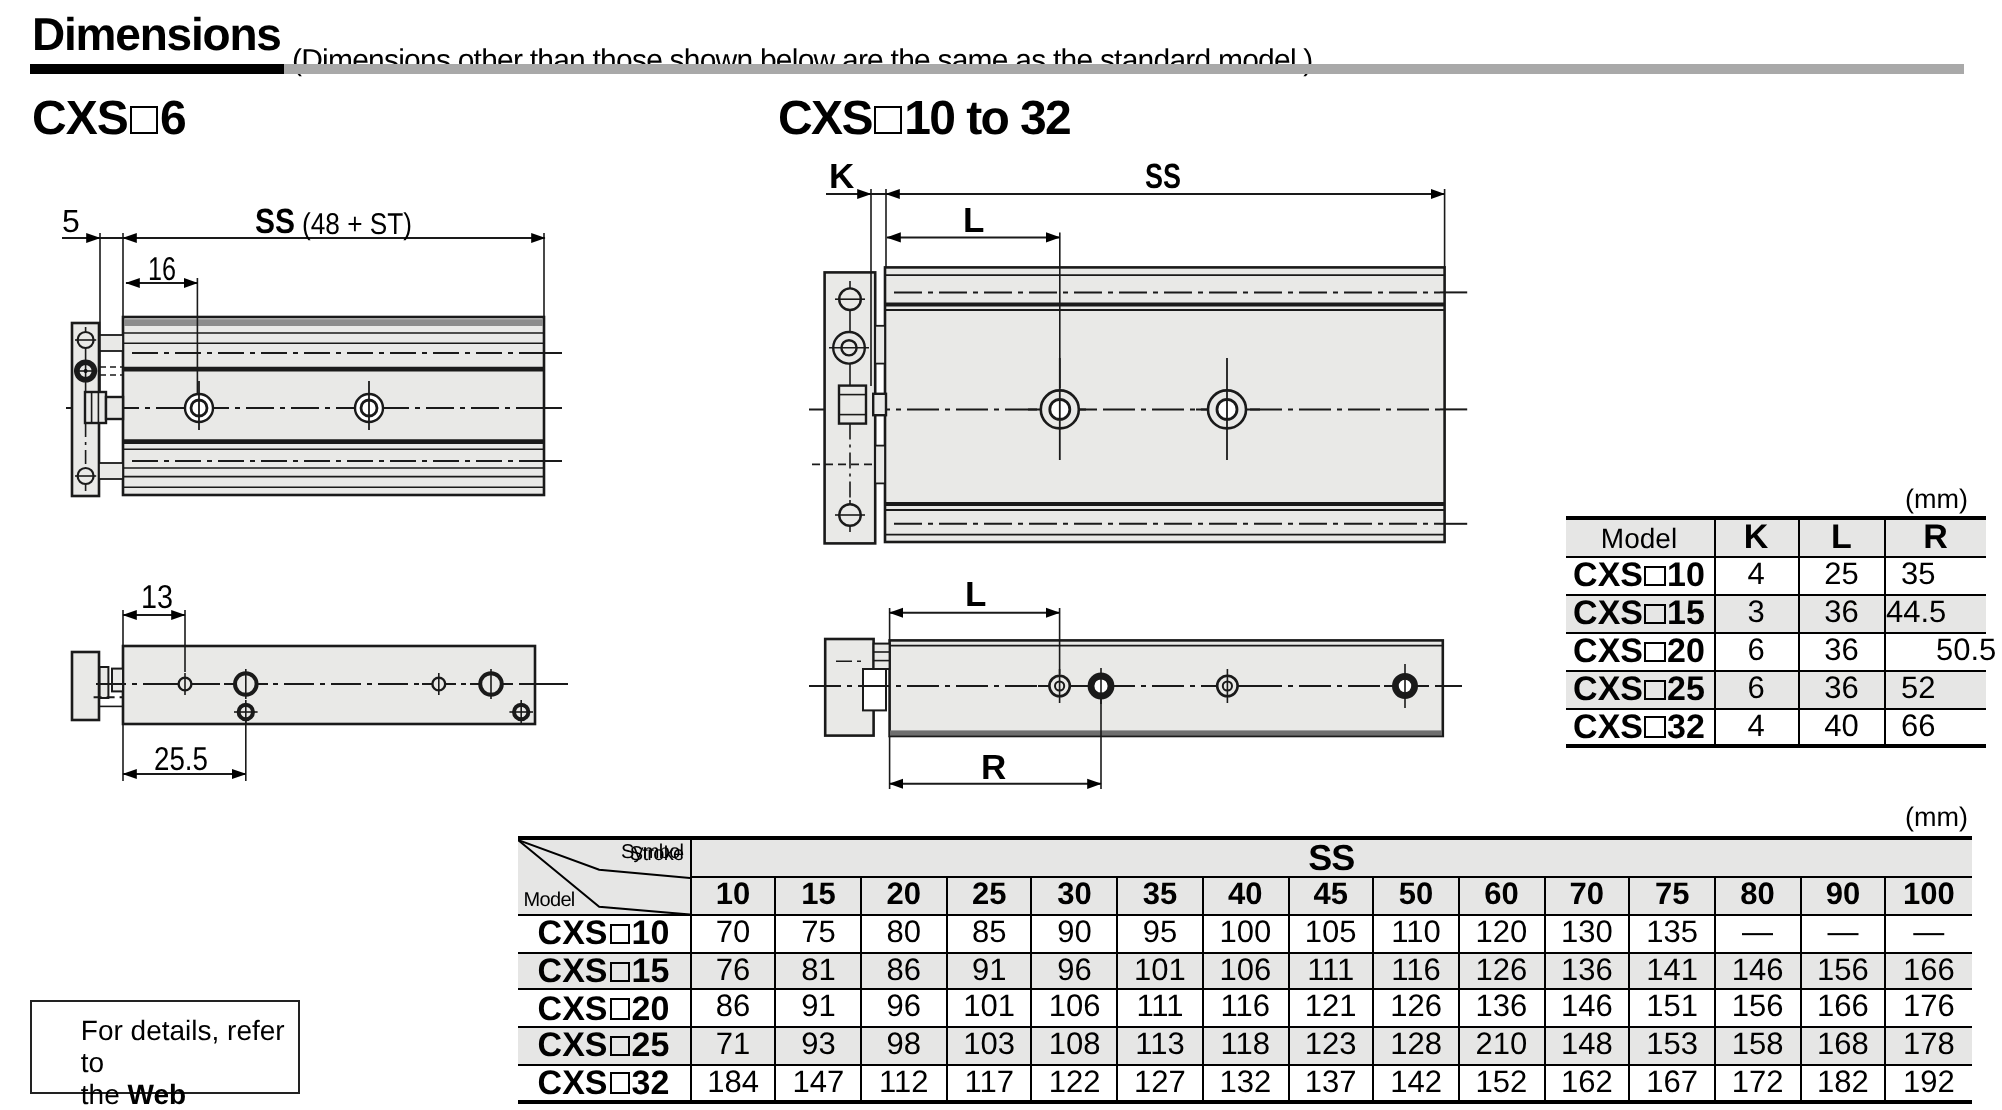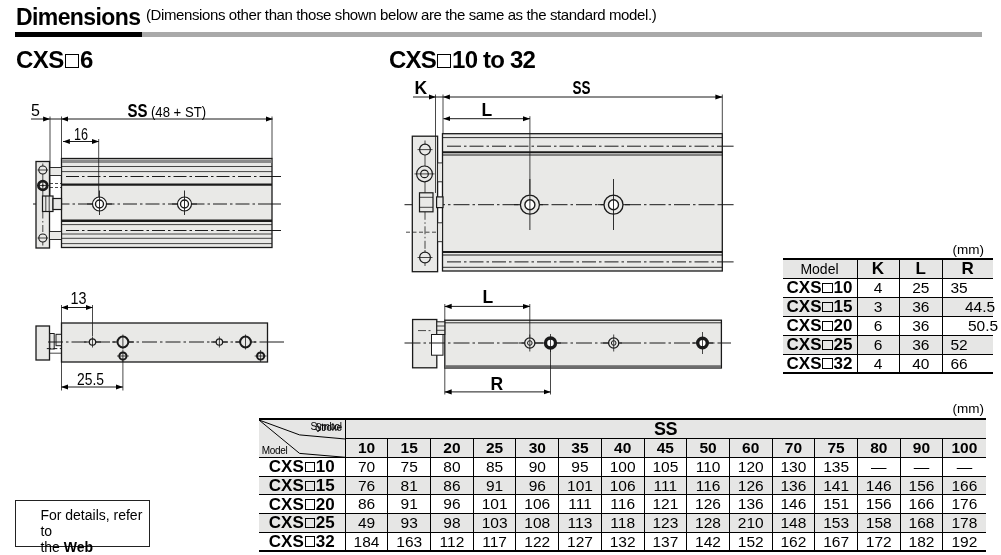--- a/index.html
+++ b/index.html
@@ -7,21 +7,21 @@
 .abs{position:absolute;}
 .sq{display:inline-block;width:.5em;height:.5em;border:.06em solid #000;margin:0 .045em;}
 table{border-collapse:collapse;table-layout:fixed;}
 td{padding:0;text-align:center;vertical-align:middle;line-height:1;}
 .gray{background:#e6e6e5;}
 </style>
 </head>
 <body>
 
 <div class="abs" style="left:16px;top:5.5px;font-size:23px;font-weight:bold;letter-spacing:-0.6px;line-height:1;">Dimensions</div>
-<div class="abs" style="left:146px;top:7px;font-size:15px;letter-spacing:-0.39px;line-height:1;">(Dimensions other than those shown below are the same as the standard model.)</div>
+<div class="abs" style="left:146px;top:23px;font-size:15px;letter-spacing:-0.39px;line-height:1;">(Dimensions other than those shown below are the same as the standard model.)</div>
 <div class="abs" style="left:15px;top:31.5px;width:127px;height:5.5px;background:#000;"></div>
 <div class="abs" style="left:142px;top:32px;width:840px;height:5px;background:#a9a9a9;"></div>
 
 <div class="abs" style="left:16px;top:47.5px;font-size:24px;font-weight:bold;letter-spacing:-0.5px;line-height:1;">CXS<span class="sq"></span>6</div>
 <div class="abs" style="left:389px;top:47.5px;font-size:24px;font-weight:bold;letter-spacing:-0.8px;line-height:1;">CXS<span class="sq"></span>10 to 32</div>
 
 <svg class="abs" style="left:0;top:0;" width="300" height="290" viewBox="0 0 300 290">
 <defs>
 <marker id="ma" markerWidth="7.2" markerHeight="6" refX="6.9" refY="3" orient="auto-start-reverse" markerUnits="userSpaceOnUse">
         <path d="M0,0.45L7.2,3L0,5.55z" fill="#000"></path>
@@ -268,21 +268,21 @@
 <tr style="height:19px;border-top:1.2px solid #000;">
  <td style="font-size:17px;font-weight:bold;border-right:1.2px solid #000;">CXS<span class="sq"></span>10</td>
  <td style="font-size:15.5px;border-right:1.2px solid #000;">4</td>
  <td style="font-size:15.5px;border-right:1.2px solid #000;">25</td>
  <td style="font-size:15.5px;text-align:left;padding-left:7.5px;">35</td>
 </tr>
 <tr class="gray" style="height:19px;border-top:1.2px solid #000;">
  <td style="font-size:17px;font-weight:bold;border-right:1.2px solid #000;">CXS<span class="sq"></span>15</td>
  <td style="font-size:15.5px;border-right:1.2px solid #000;">3</td>
  <td style="font-size:15.5px;border-right:1.2px solid #000;">36</td>
- <td style="font-size:15.5px;text-align:left;padding-left:22px;">44.5</td>
+ <td style="font-size:15.5px;text-align:left;padding-left:0;">44.5</td>
 </tr>
 <tr style="height:19px;border-top:1.2px solid #000;">
  <td style="font-size:17px;font-weight:bold;border-right:1.2px solid #000;">CXS<span class="sq"></span>20</td>
  <td style="font-size:15.5px;border-right:1.2px solid #000;">6</td>
  <td style="font-size:15.5px;border-right:1.2px solid #000;">36</td>
  <td style="font-size:15.5px;text-align:left;padding-left:25px;">50.5</td>
 </tr>
 <tr class="gray" style="height:19px;border-top:1.2px solid #000;">
  <td style="font-size:17px;font-weight:bold;border-right:1.2px solid #000;">CXS<span class="sq"></span>25</td>
  <td style="font-size:15.5px;border-right:1.2px solid #000;">6</td>
@@ -384,40 +384,40 @@
           <td class="vb">126</td>
           <td class="vb">136</td>
           <td class="vb">146</td>
           <td class="vb">151</td>
           <td class="vb">156</td>
           <td class="vb">166</td>
           <td>176</td>
 </tr>
 <tr class="gray" style="height:18.7px;border-top:1.4px solid #000;">
 <td class="mdl" style="border-right:1.5px solid #000;">CXS<span class="sq"></span>25</td>
-<td class="vb">49</td>
+<td class="vb">71</td>
           <td class="vb">93</td>
           <td class="vb">98</td>
           <td class="vb">103</td>
           <td class="vb">108</td>
           <td class="vb">113</td>
           <td class="vb">118</td>
           <td class="vb">123</td>
           <td class="vb">128</td>
           <td class="vb">210</td>
           <td class="vb">148</td>
           <td class="vb">153</td>
           <td class="vb">158</td>
           <td class="vb">168</td>
           <td>178</td>
 </tr>
 <tr style="height:18.7px;border-top:1.4px solid #000;">
 <td class="mdl" style="border-right:1.5px solid #000;">CXS<span class="sq"></span>32</td>
 <td class="vb">184</td>
-          <td class="vb">163</td>
+          <td class="vb">147</td>
           <td class="vb">112</td>
           <td class="vb">117</td>
           <td class="vb">122</td>
           <td class="vb">127</td>
           <td class="vb">132</td>
           <td class="vb">137</td>
           <td class="vb">142</td>
           <td class="vb">152</td>
           <td class="vb">162</td>
           <td class="vb">167</td>

